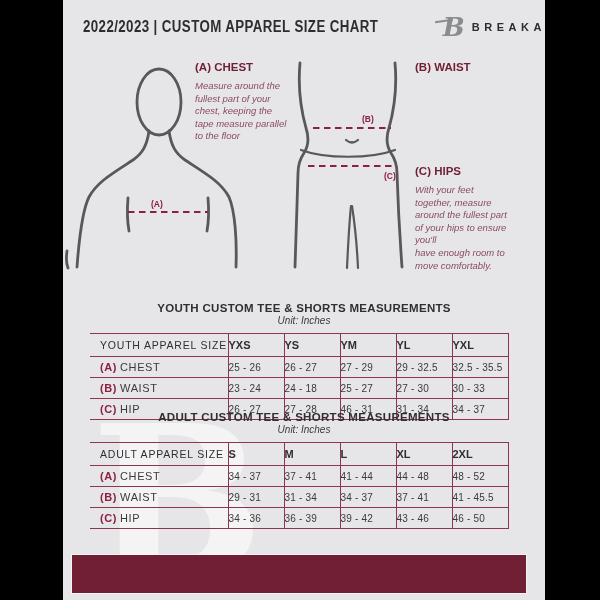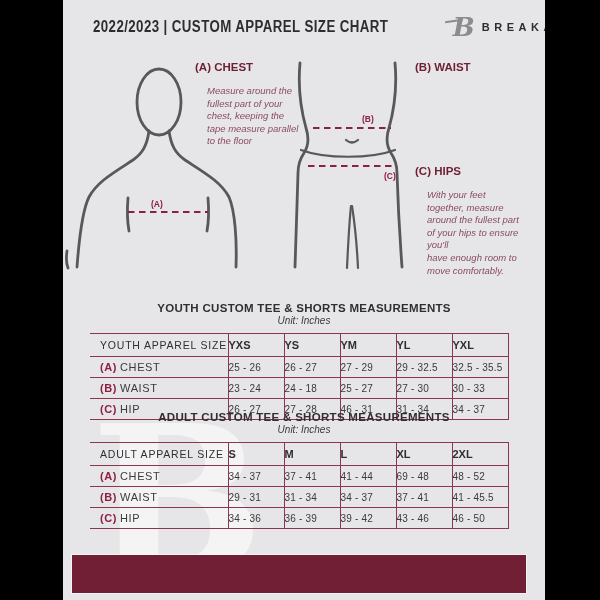--- a/index.html
+++ b/index.html
@@ -10,21 +10,21 @@
     font-family:"Liberation Sans", sans-serif;
   }
   .page{
     position:absolute;left:63px;top:0;width:482px;height:600px;
     background:#e6e6e8;
   }
   
   .hdr{
     position:absolute;left:0;top:0;width:482px;height:54px;
     display:flex;align-items:center;justify-content:space-between;
-    padding:0 34px 0 30px;box-sizing:border-box;
+    padding:0 34px 0 20px;box-sizing:border-box;
   }
   .hdr-title{
     font-weight:700;font-size:16px;color:#2d2d2f;letter-spacing:.5px;
     transform:scaleX(.83);transform-origin:left center;white-space:nowrap;
   }
   .brand{display:flex;align-items:center;gap:7px;}
   .b-logo{
     position:relative;width:26px;height:28px;
     font-family:"DejaVu Serif", serif;font-weight:700;font-style:italic;
     font-size:26px;line-height:28px;color:#8b8c8e;text-align:right;
@@ -39,21 +39,21 @@
   
   .diagrams{position:absolute;left:0;top:55px;width:482px;height:215px;}
   .fig-svg{position:absolute;left:0;top:0;}
   .dash-label{
     position:absolute;font-weight:700;font-size:8.5px;color:#8c2040;
   }
   .instr{position:absolute;}
   .instr-title{font-weight:700;font-size:11.5px;color:#6f1f35;margin:0 0 7px 0;}
   .instr-body{
     font-style:italic;font-size:9.5px;line-height:12.6px;color:#8a4b60;
-    white-space:pre-line;margin:12px;
+    white-space:pre-line;margin:0;
   }
   
   .measure-block{position:absolute;left:0;width:482px;}
   .tbl-title{
     text-align:center;font-weight:700;font-size:11.5px;color:#2f2f31;
     letter-spacing:.3px;margin:0;
   }
   .tbl-unit{
     text-align:center;font-style:italic;font-size:10px;color:#3a3a3c;margin:1px 0 0 0;
   }
@@ -229,21 +229,21 @@
           <th>XL</th>
           <th>2XL</th>
         </tr>
       </thead>
       <tbody>
         <tr>
           <td class="label-col"><span class="pfx">(A)</span><span>CHEST</span></td>
           <td>34 - 37</td>
           <td>37 - 41</td>
           <td>41 - 44</td>
-          <td>69 - 48</td>
+          <td>44 - 48</td>
           <td>48 - 52</td>
         </tr>
         <tr>
           <td class="label-col"><span class="pfx">(B)</span><span>WAIST</span></td>
           <td>29 - 31</td>
           <td>31 - 34</td>
           <td>34 - 37</td>
           <td>37 - 41</td>
           <td>41 - 45.5</td>
         </tr>

